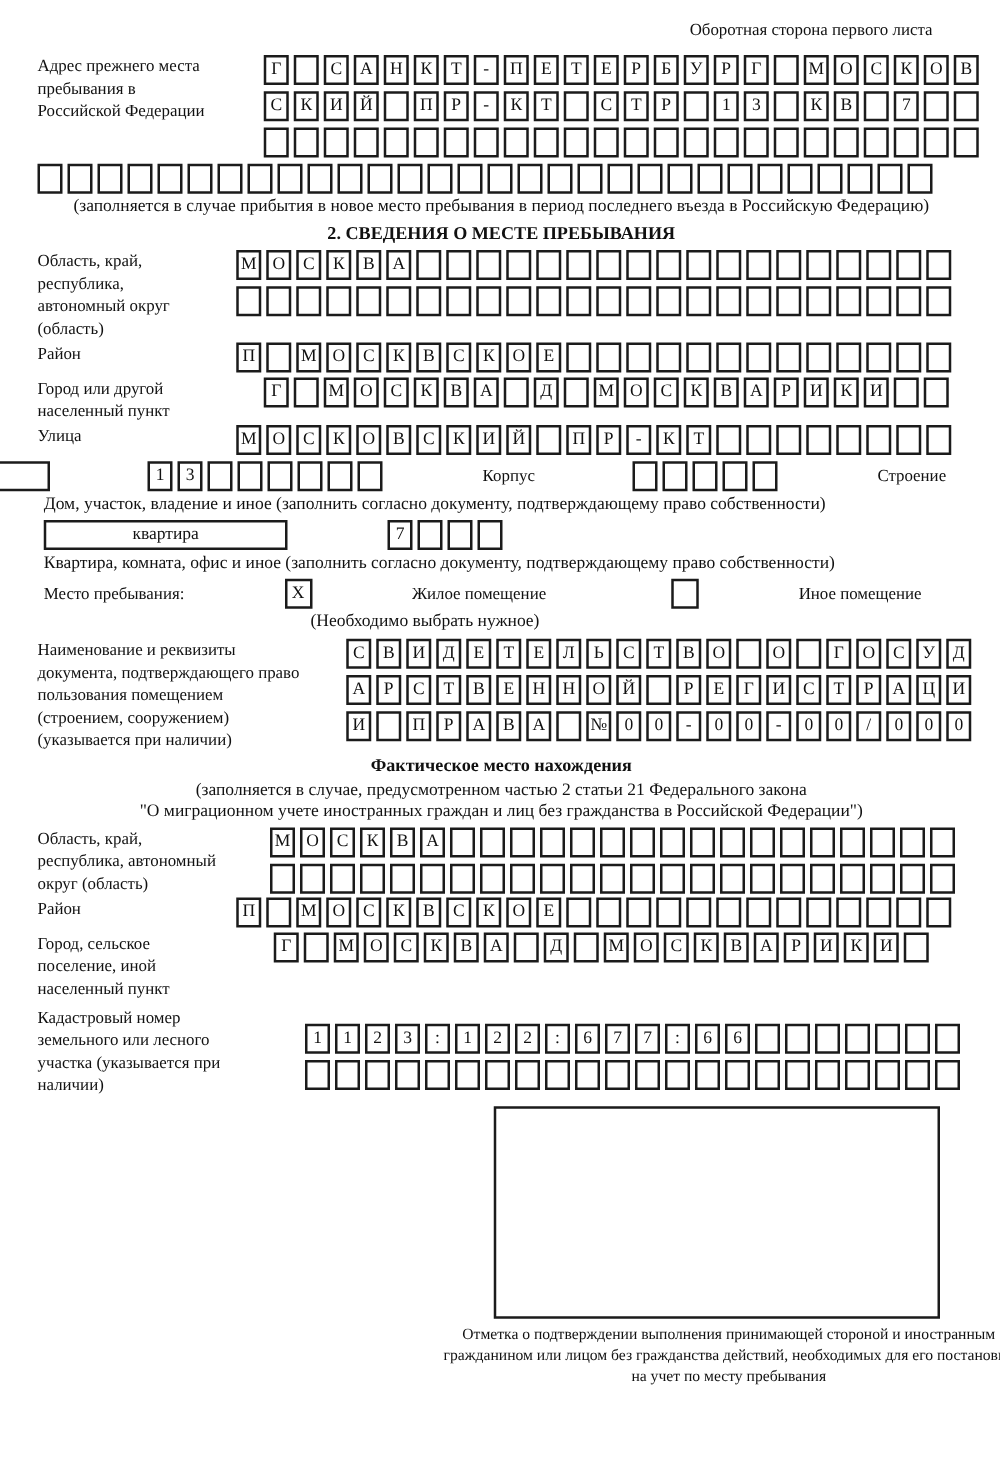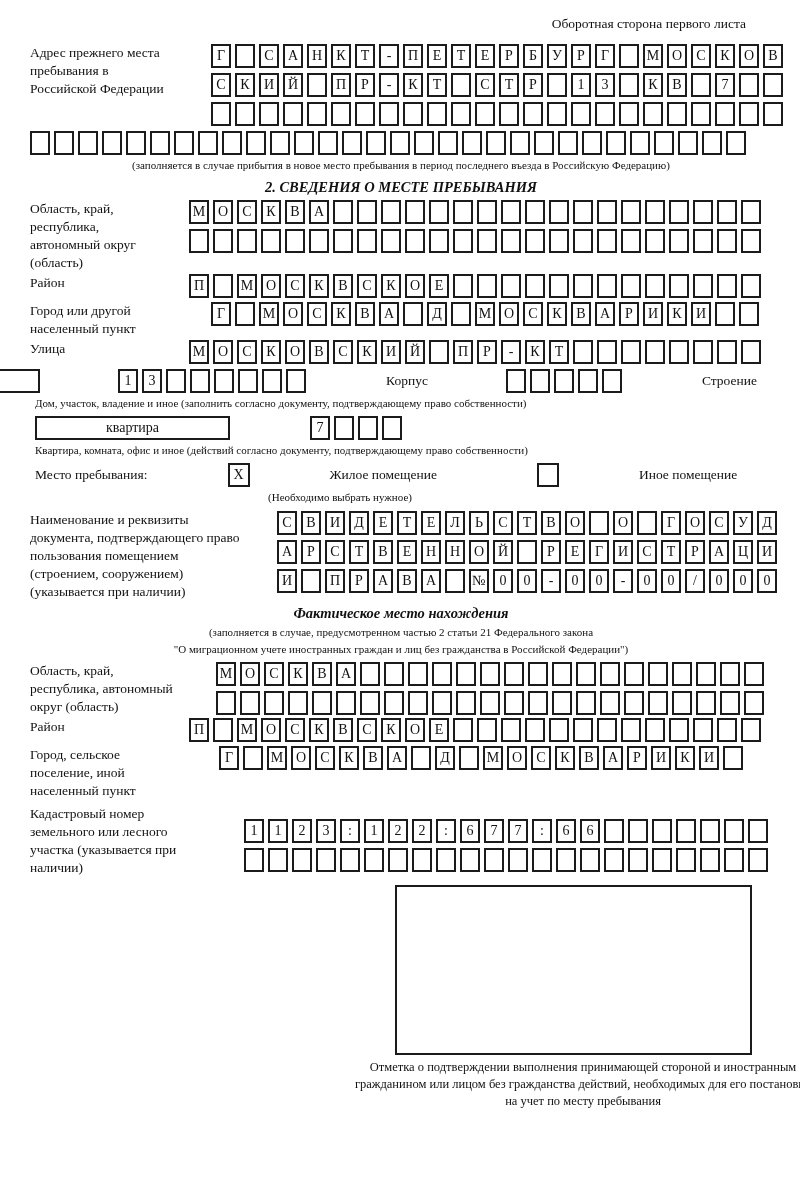--- a/index.html
+++ b/index.html
@@ -21,23 +21,23 @@
 
   .grid{display:flex;gap:4px;flex:none;}
   .grid-col{display:flex;flex-direction:column;gap:5px;}
   .cell{width:20px;height:24px;border:2px solid #1b1b1b;box-sizing:border-box;
         display:flex;align-items:center;justify-content:center;
         font-size:14px;flex:none;background:#fff;}
   .wide-box{border:2px solid #1b1b1b;height:24px;box-sizing:border-box;background:#fff;
         display:flex;align-items:center;justify-content:center;font-size:14px;flex:none;}
   .inline-label{font-size:13.5px;line-height:24px;flex:none;}
 
-  .caption{font-size:11px;line-height:17px;}
+  .caption{font-size:14px;line-height:17px;}
   .caption.center{text-align:center;}
-  .sec-title{font-weight:bold;font-size:14.5px;text-align:center;font-style:italic;}
+  .sec-title{font-weight:bold;font-size:14.5px;text-align:center;}
 
   .mt2{margin-top:2px;} .mt4{margin-top:4px;} .mt5{margin-top:5px;}
   .mt8{margin-top:8px;} .mt12{margin-top:12px;}
 
   .gap6{width:6px;flex:none;} .gap8{width:8px;flex:none;}
 
   .mark-box{border:2px solid #1b1b1b;box-sizing:border-box;width:357px;height:170px;
         margin-left:365px;background:#fff;}
   .mark-caption{width:470px;margin-left:318px;text-align:center;font-size:12.5px;line-height:17px;}
 </style>
@@ -353,21 +353,21 @@
     <div class="row-flex mt4" style="align-items:center;padding-left:5px;">
       <div class="wide-box" style="width:195px;">квартира</div>
       <div class="gap8"></div>
       <div class="grid">
           <span class="cell">7</span>
           <span class="cell"></span>
           <span class="cell"></span>
           <span class="cell"></span>
         </div>
     </div>
-    <div class="caption mt2" style="padding-left:5px;">Квартира, комната, офис и иное (действий согласно документу, подтверждающему право собственности)</div>
+    <div class="caption mt2" style="padding-left:5px;">Квартира, комната, офис и иное (заполнить согласно документу, подтверждающему право собственности)</div>
 
     <div class="row-flex mt4" style="align-items:center;padding-left:5px;">
       <div class="inline-label">Место пребывания:</div>
       <div class="gap8"></div>
       <span class="cell" style="width:22px;">X</span>
       <div class="gap8"></div>
       <div class="inline-label">Жилое помещение</div>
       <div style="width:28px;flex:none;"></div>
       <span class="cell" style="width:22px;"></span>
       <div class="gap8"></div>

